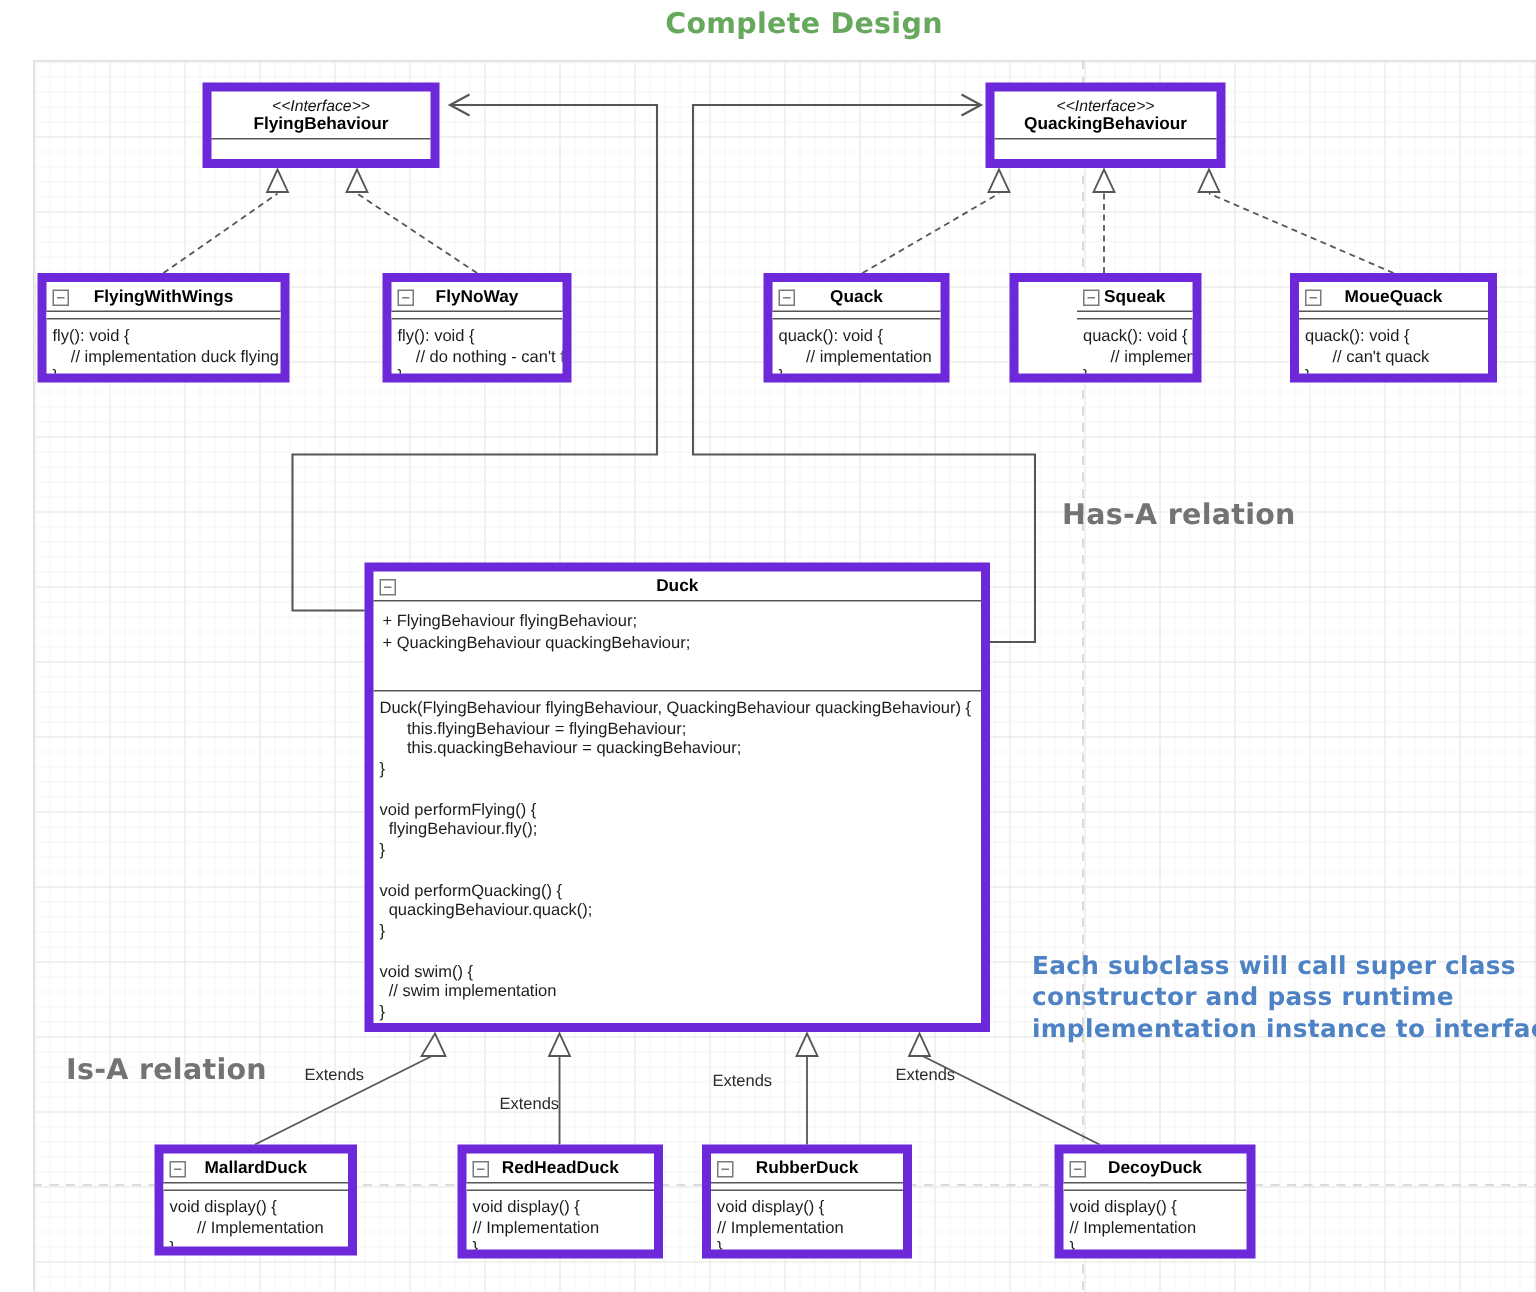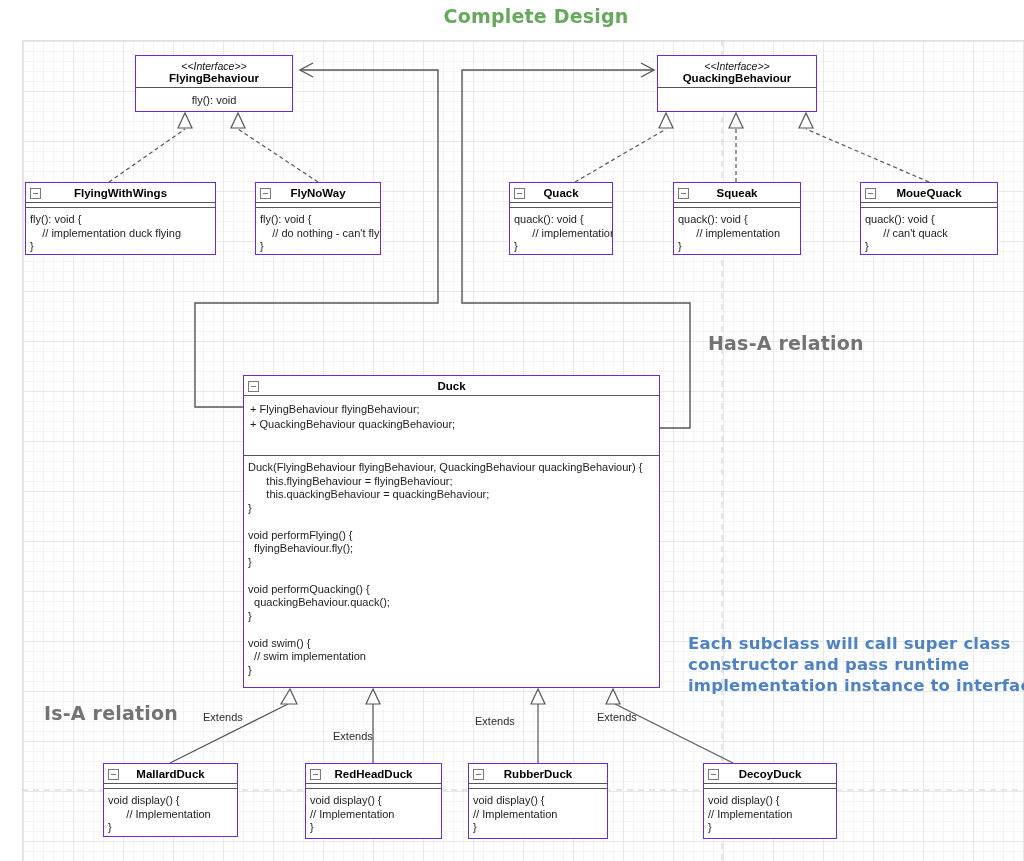--- a/index.html
+++ b/index.html
@@ -18,21 +18,21 @@
       linear-gradient(to right, #f4f4f4 1px, transparent 1px),
       linear-gradient(to bottom, #f4f4f4 1px, transparent 1px);
     background-size: 50px 50px, 50px 50px, 10px 10px, 10px 10px;
   }
   svg.layer { position:absolute; left:0; top:0; pointer-events:none; }
   #bg-lines { z-index:1; }
   #edges { z-index:3; }
   .note-layer { z-index:4; }
 
   .box {
-    position:absolute; background:#fff; border:1px solid #6d28d9;
+    position:absolute; background:#fff; border:6px solid #6d28d9;
     box-sizing:border-box; display:flex; flex-direction:column; z-index:2;
   }
   .head {
     position:relative; border-bottom:1px solid #565656; text-align:center;
     font-weight:bold; font-size:11.5px; color:#000; padding:4px 2px 3px;
   }
   .collapse {
     position:absolute; left:4px; top:5px; width:9px; height:9px;
     border:1px solid #7a7a7a; background:linear-gradient(#7a7a7a,#7a7a7a) center/5px 1px no-repeat;
   }
@@ -69,31 +69,30 @@
 
   <div id="title-bar">
     <span class="hand green" style="position:static">Complete Design</span>
   </div>
 
   <div class="box" style="left:135px; top:55px; width:158px; height:57px;">
     <div class="head">
       <div class="stereo">&lt;&lt;Interface&gt;&gt;</div>
       <div class="iname">FlyingBehaviour</div>
     </div>
-    <div class="ibody">fly(): void</div>
   </div>
 
   <div class="box" style="left:657px; top:55px; width:160px; height:57px;">
     <div class="head">
       <div class="stereo">&lt;&lt;Interface&gt;&gt;</div>
       <div class="iname">QuackingBehaviour</div>
     </div>
   </div>
 
-  <div class="box" style="left:25px; top:182px; width:191px; height:73px;">
+  <div class="box" style="left:25px; top:182px; width:168px; height:73px;">
     <div class="head">
       <span class="collapse"></span>
       <span>FlyingWithWings</span>
     </div>
     <div class="empty"></div>
     <div class="code">fly(): void {
     // implementation duck flying
 }</div>
   </div>
 
@@ -101,32 +100,32 @@
     <div class="head">
       <span class="collapse"></span>
       <span>FlyNoWay</span>
     </div>
     <div class="empty"></div>
     <div class="code">fly(): void {
     // do nothing - can't fly
 }</div>
   </div>
 
-  <div class="box" style="left:509px; top:182px; width:104px; height:73px;">
+  <div class="box" style="left:509px; top:182px; width:124px; height:73px;">
     <div class="head">
       <span class="collapse"></span>
       <span>Quack</span>
     </div>
     <div class="empty"></div>
     <div class="code">quack(): void {
       // implementation
 }</div>
   </div>
 
-  <div class="box" style="left:673px; top:182px; width:128px; height:73px;">
+  <div class="box" style="left:673px; top:182px; width:128px; height:73px;padding-left:39px;">
     <div class="head">
       <span class="collapse"></span>
       <span>Squeak</span>
     </div>
     <div class="empty"></div>
     <div class="code">quack(): void {
       // implementation
 }</div>
   </div>
 

